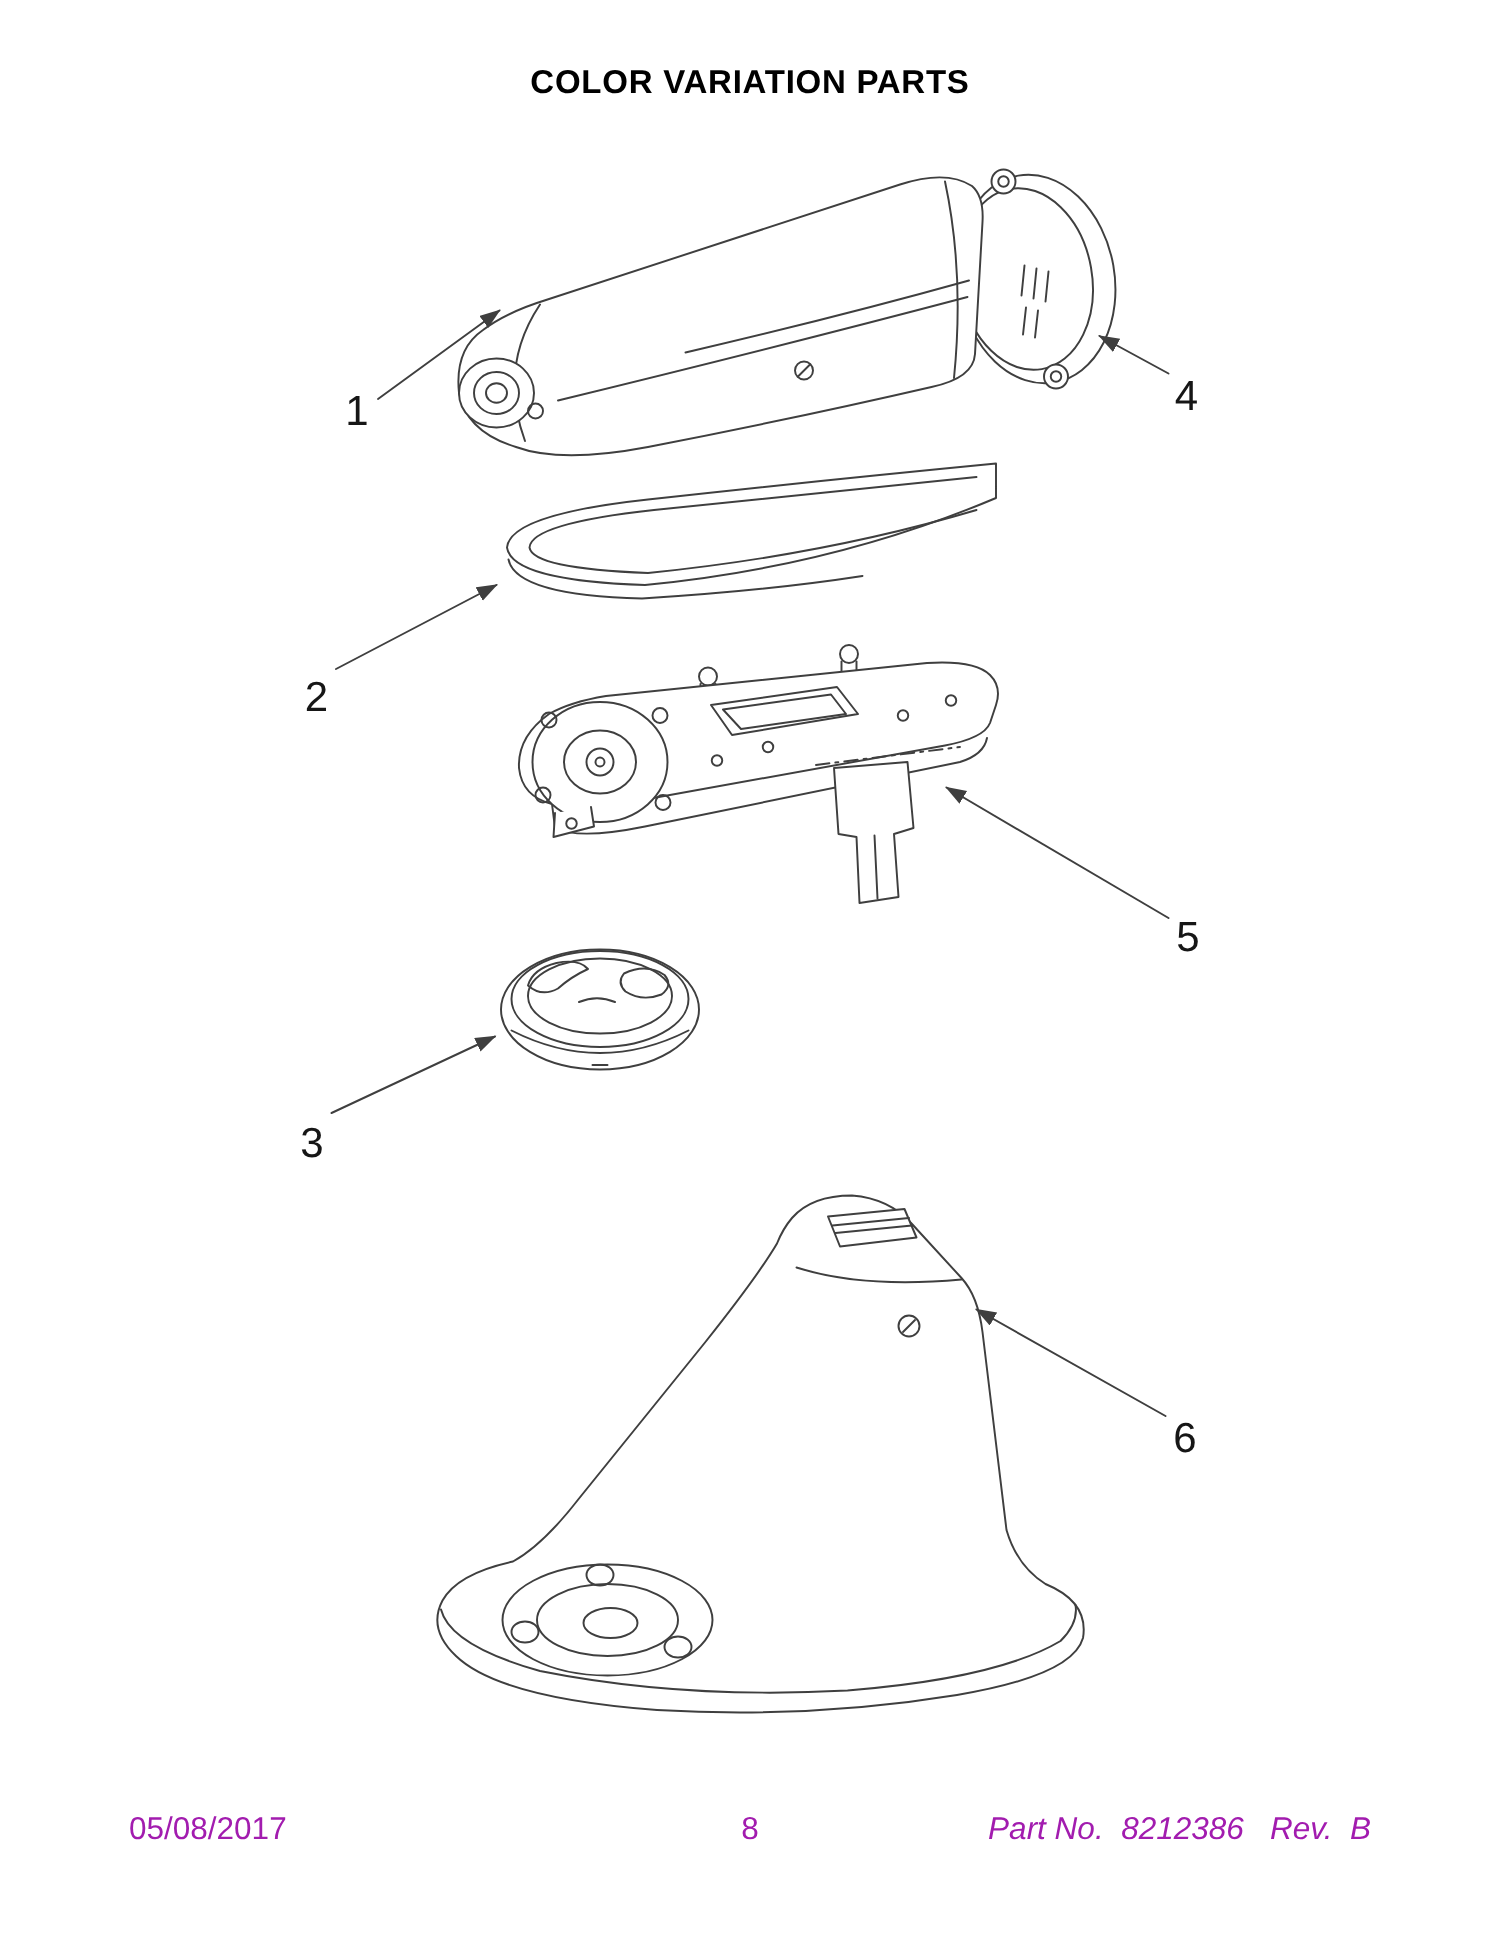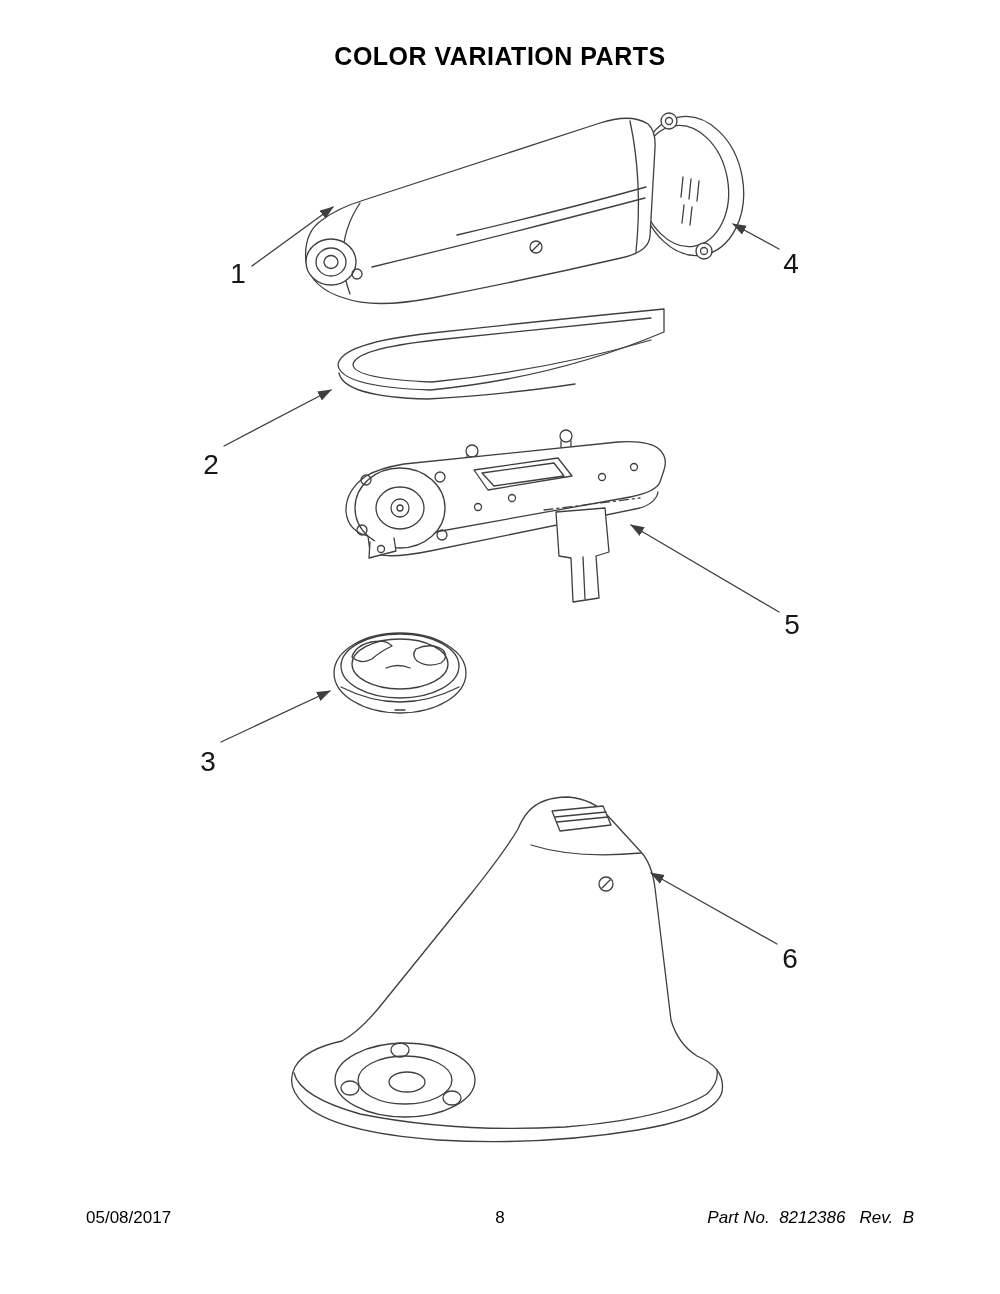--- a/index.html
+++ b/index.html
@@ -11,37 +11,37 @@
     overflow: hidden;
     font-family: "Liberation Sans", sans-serif;
   }
   .page-title {
     position: absolute;
     top: 42px;
     left: 0;
     right: 0;
     margin: 0;
     text-align: center;
-    font-size: 25px;
+    font-size: 22px;
     font-weight: bold;
     letter-spacing: 0.5px;
     color: #000000;
   }
   .diagram { position: absolute; left: 0; top: 0; }
   .callout-num { font: 28px "Liberation Sans", sans-serif; }
   .page-footer {
     position: absolute;
     top: 1208px;
     left: 0;
     right: 0;
     padding: 0 86px;
     display: grid;
     grid-template-columns: 1fr auto 1fr;
-    font-size: 17px;
-    color: #000000;
+    font-size: 21px;
+    color: #a21caf;
     gap: 12px;
   }
   .page-footer .left  { justify-self: start; white-space: pre; }
   .page-footer .center{ justify-self: center; white-space: pre; }
   .page-footer .right { justify-self: end; white-space: pre; font-style: italic; }
 </style>
 </head>
 <body>
 
 <div class="page">

